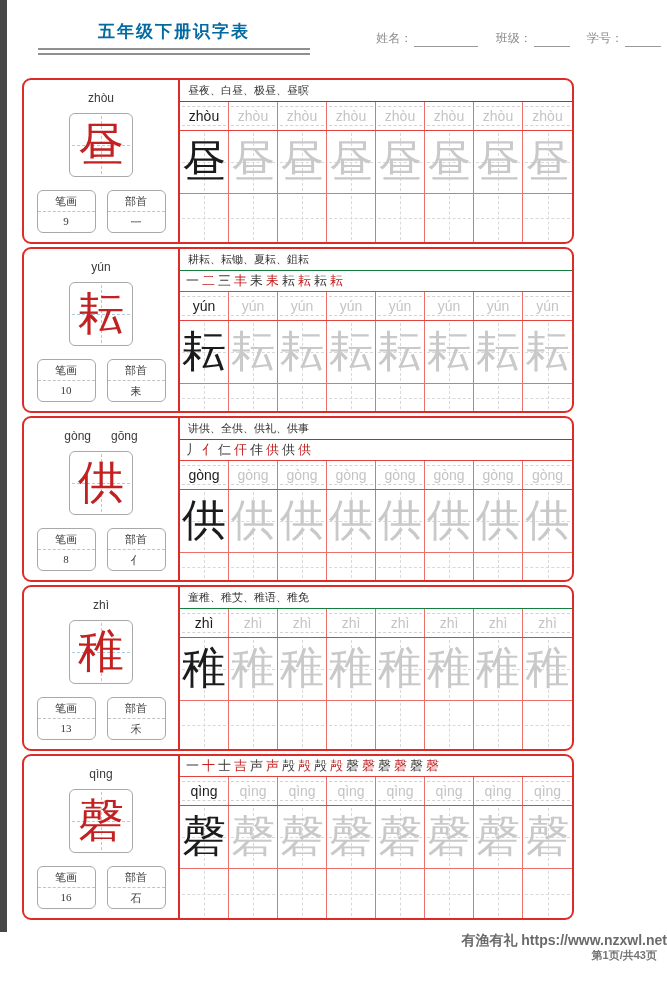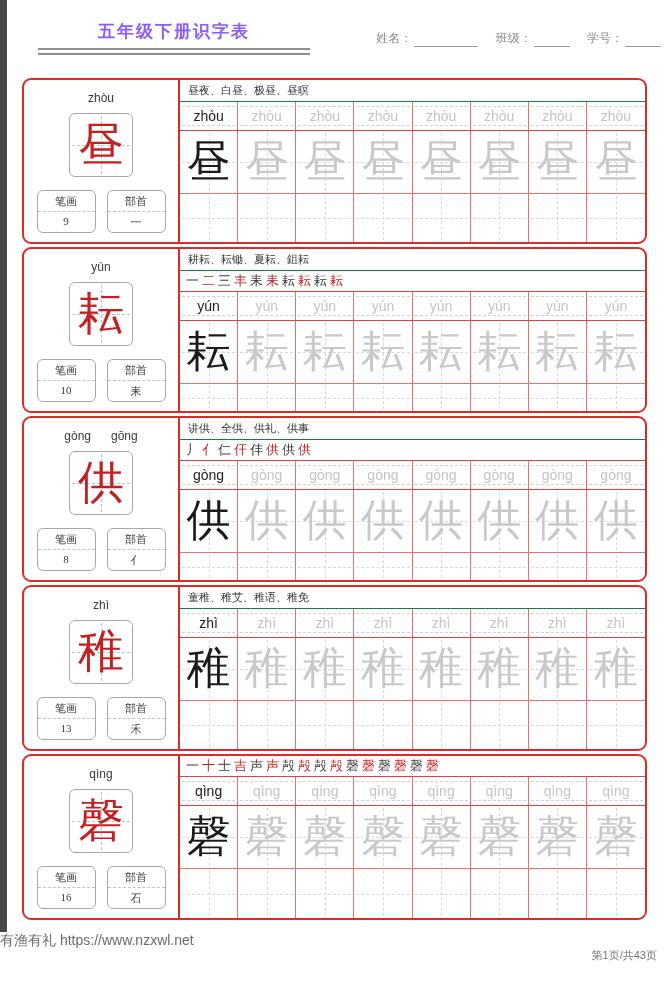--- a/index.html
+++ b/index.html
@@ -6,32 +6,32 @@
   body{
     width:667px;height:988px;background:#ffffff;position:relative;
     font-family:"Liberation Sans","DejaVu Sans",sans-serif;
     -webkit-font-smoothing:antialiased;overflow:hidden;
   }
   .edge-bar{position:absolute;left:0;top:0;width:7px;height:932px;background:#474747;}
 
   
   header{position:relative;padding-top:20px;height:46px;}
   .title-wrap{margin-left:38px;width:272px;text-align:center;}
-  .page-title{margin:0;font-size:17px;font-weight:bold;color:#8b5cf6;letter-spacing:2px;text-align:center;}
+  .page-title{margin:0;font-size:17px;font-weight:bold;color:#0369a1;letter-spacing:2px;text-align:center;}
   .double-rule{margin-top:5px;height:3px;border-top:2px solid #8f8f8f;border-bottom:2px solid #8f8f8f;}
   .fields{position:absolute;right:6px;top:30px;color:#8a8a8a;font-size:12px;white-space:nowrap;}
   .field{margin-left:14px;}
   .blank{display:inline-block;border-bottom:1px solid #9a9a9a;height:13px;vertical-align:bottom;margin-left:2px;}
   .blank-lg{width:64px;}
   .blank-sm{width:36px;}
 
   
   main{margin:12px 0 0 22px;}
   .card{
-    display:flex;width:625px;height:166px;box-sizing:border-box;
+    display:flex;width:552px;height:166px;box-sizing:border-box;
     border:2px solid #dd2b27;border-radius:9px;margin-bottom:3px;
     overflow:hidden;background:#fff;
   }
   .card-left{width:154px;flex:none;display:flex;flex-direction:column;align-items:center;}
   .pinyin-top{margin-top:11px;height:17px;font-size:12px;color:#3a3a3a;display:flex;gap:20px;}
   .charbox{width:62px;height:62px;margin-top:5px;border:1px solid #a8a8a8;border-radius:6px;
     position:relative;display:flex;align-items:center;justify-content:center;background:#fff;}
   .cross-h{position:absolute;left:2px;right:2px;top:50%;border-top:1px dashed #a6cede;}
   .cross-v{position:absolute;top:2px;bottom:2px;left:50%;border-left:1px dashed #a6cede;}
   .bigchar{font-size:46px;line-height:1;color:#c32121;z-index:1;
@@ -64,21 +64,21 @@
   .empty-row{flex:1;}
   .char-cell{position:relative;border-right:1px solid #e8716c;display:flex;
     align-items:center;justify-content:center;overflow:hidden;}
   .char-cell::before{content:"";position:absolute;left:2px;right:2px;top:50%;border-top:1px dashed #d9d9d9;}
   .char-cell::after{content:"";position:absolute;top:2px;bottom:2px;left:50%;border-left:1px dashed #d9d9d9;}
   .char-cell .glyph{font-size:44px;line-height:1;color:#c9c9c9;z-index:1;
     font-family:"Liberation Serif","DejaVu Serif",serif;}
   .char-cell.first .glyph{color:#1b1b1b;}
 
   
-  footer{margin-top:12px;position:relative;text-align:left;height:24px;}
+  footer{margin-top:12px;position:relative;text-align:right;height:24px;font-weight:bold;}
   .site{font-size:14px;color:#6a6a6a;}
   .page-num{position:absolute;right:10px;top:16px;font-size:11px;color:#757575;}
 </style>
 </head>
 <body>
 
 <div class="edge-bar"></div>
 
 <header>
   <div class="title-wrap">

